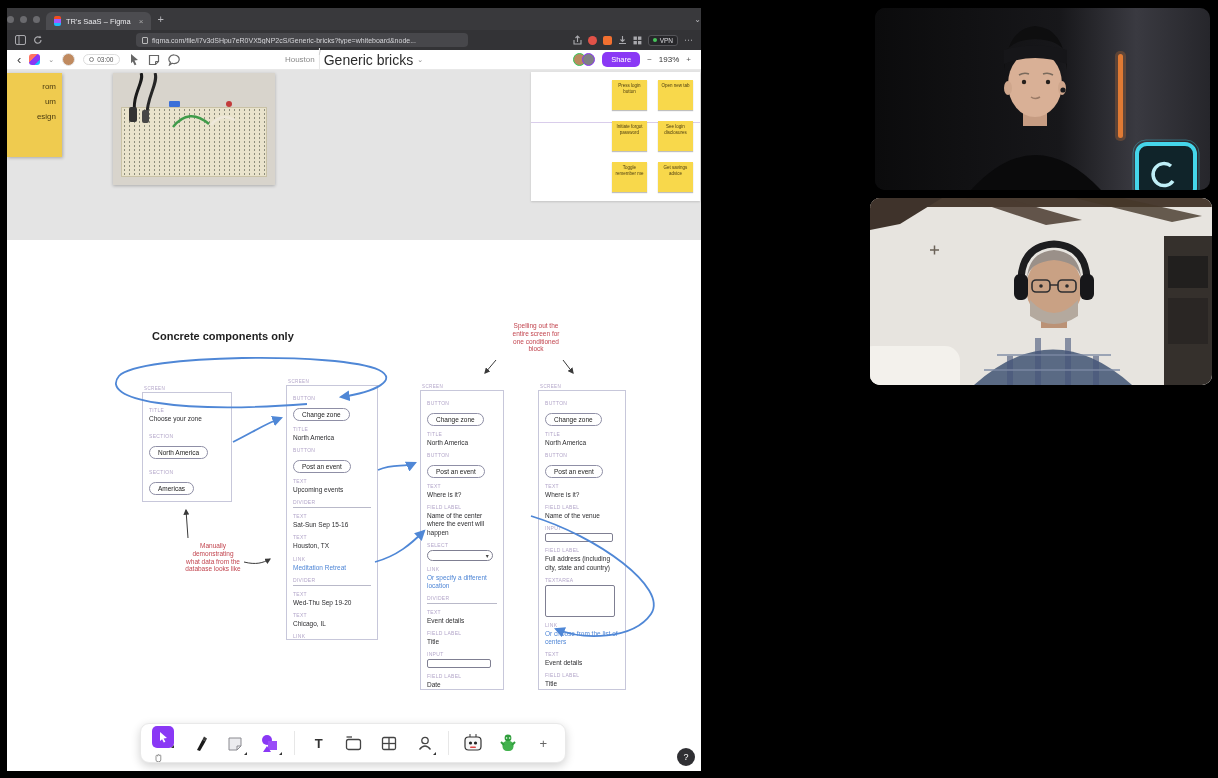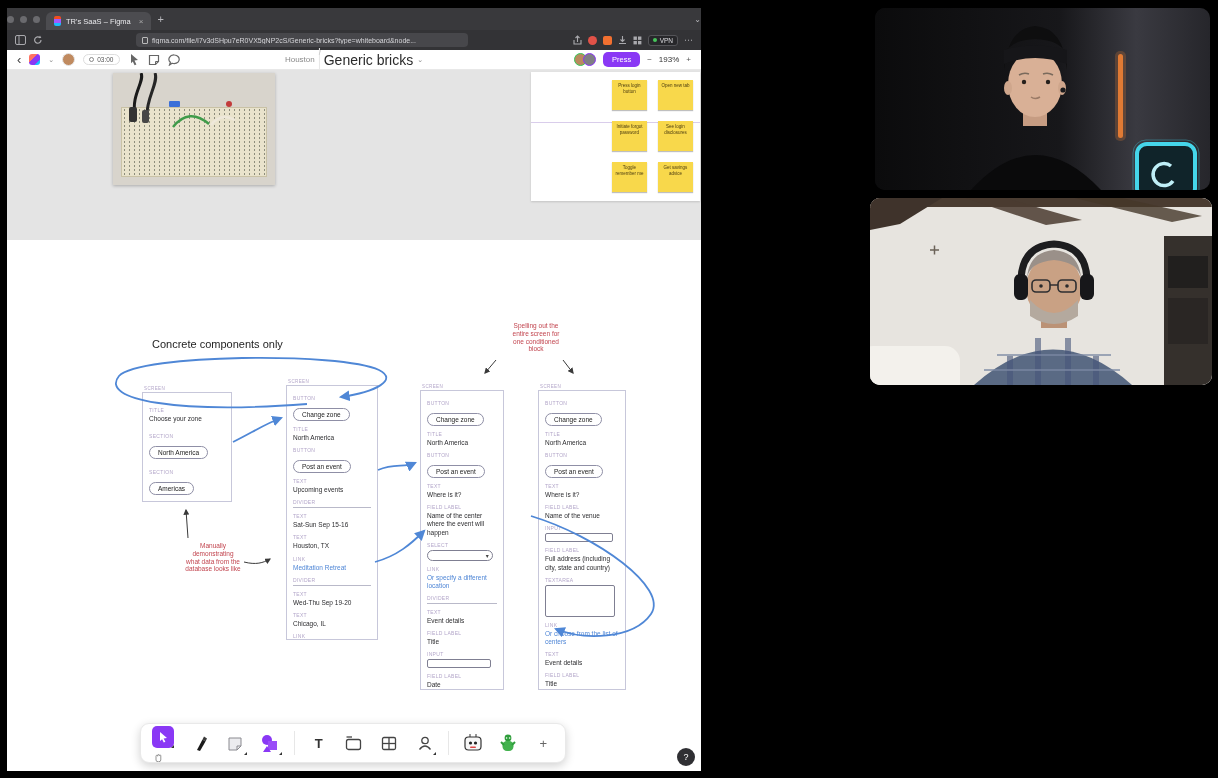--- a/index.html
+++ b/index.html
@@ -67,21 +67,21 @@
   .breadboard { position:absolute; left:106px; top:3px; width:162px; height:112px; background:#d8d4cc; box-shadow:0 1px 3px rgba(0,0,0,.25); overflow:hidden; }
   .bb-board { position:absolute; left:8px; top:34px; right:8px; bottom:8px; background-color:#e9e3cc; border:1px solid #c9c2a6;
               background-image:radial-gradient(#8d8d7c 0.7px, transparent 0.9px); background-size:5px 4px; }
   .bb-wires { position:absolute; inset:0; }
 
   .note-frame { position:absolute; left:524px; top:2px; width:169px; height:129px; background:#fff; box-shadow:0 1px 2px rgba(0,0,0,.15); }
   .note-frame .hr { position:absolute; left:0; right:0; top:50px; border-top:1px solid #d9cdeb; }
   .sticky-grid { position:absolute; right:7px; top:8px; display:grid; grid-template-columns:35px 35px; gap:11px; }
   .mini-sticky { width:35px; height:30px; background:#f8d84b; box-shadow:0 1px 1px rgba(0,0,0,.25); font-size:4.5px; line-height:1.25; color:#4a3b10; padding:3px 2px; text-align:center; overflow:hidden; }
 
-  .board-heading { position:absolute; left:145px; top:268px; font-size:11px; font-weight:400; color:#1e1e1e; }
+  .board-heading { position:absolute; left:145px; top:260px; font-size:11px; font-weight:700; color:#1e1e1e; }
 
   .annotation { position:absolute; color:#c2454f; font-size:6.5px; line-height:1.2; text-align:center; }
   .annotation-top { left:486px; top:252px; width:86px; }
   .annotation-left { left:161px; top:472px; width:90px; }
 
   
   .wf { position:absolute; border:1px solid #c7c7da; background:rgba(255,255,255,.65); }
   #frame-1 { left:135px; top:322px; width:90px; height:110px; }
   #frame-2 { left:279px; top:315px; width:92px; height:255px; }
   #frame-3 { left:413px; top:320px; width:84px; height:300px; }
@@ -218,30 +218,35 @@
         <span class="root">Houston</span>
         <span class="sep">/</span>
         <span class="file">Generic bricks</span>
         <span class="caret">⌄</span>
       </div>
       <div class="figright">
         <span class="av-stack">
           <span class="av av1"></span>
           <span class="av av2"></span>
         </span>
-        <span class="share">Press</span>
+        <span class="share">Share</span>
         <span class="zoomctl">−</span>
         <span class="zoomval">193%</span>
         <span class="zoomctl">+</span>
       </div>
     </div>
 
     <div class="canvas">
       <div class="gray-region"></div>
 
+      <div class="left-sticky">
+          <div>rom</div>
+          <div>um</div>
+          <div>esign</div>
+        </div>
 
       <div class="breadboard">
         <div class="bb-board"></div>
         <svg class="bb-wires" viewBox="0 0 162 112">
           <path d="M22,42 C18,22 32,8 28,0" stroke="#1a1a1a" stroke-width="3" fill="none"></path>
           <path d="M34,46 C32,26 46,10 42,0" stroke="#262626" stroke-width="3" fill="none"></path>
           <rect x="16" y="34" width="8" height="15" rx="2" fill="#333"></rect>
           <rect x="29" y="37" width="7" height="13" rx="2" fill="#474747"></rect>
           <path d="M60,54 q16,-20 36,-3" stroke="#3f9b4a" stroke-width="2.5" fill="none"></path>
           <path d="M98,52 q10,-13 24,-5" stroke="#eee8da" stroke-width="2.5" fill="none"></path>

